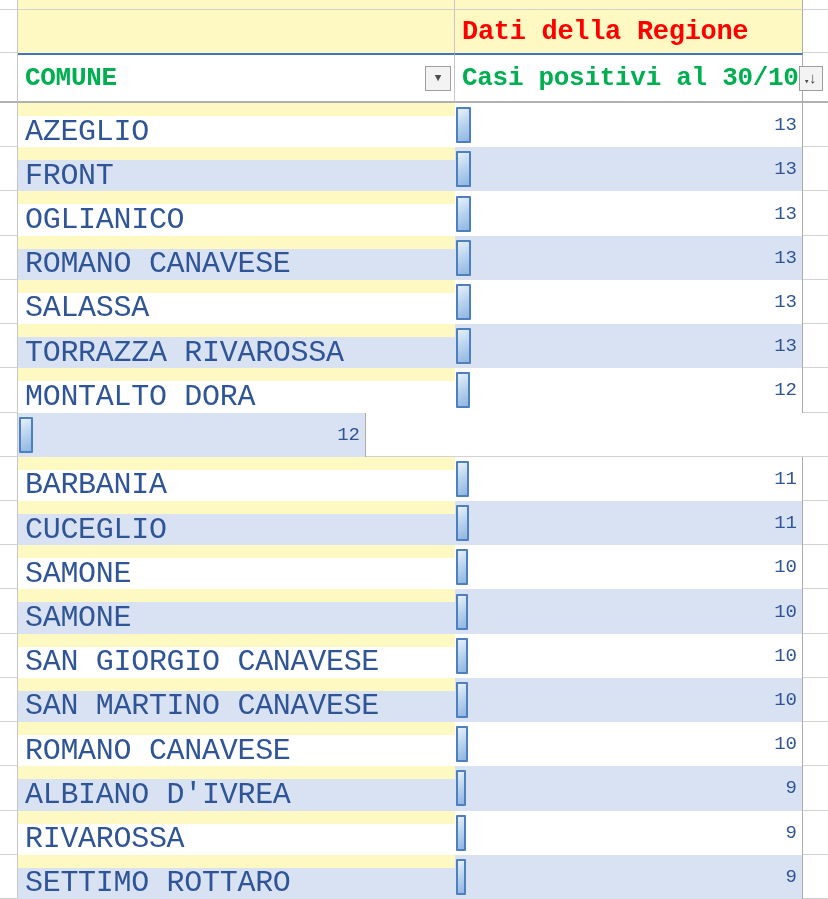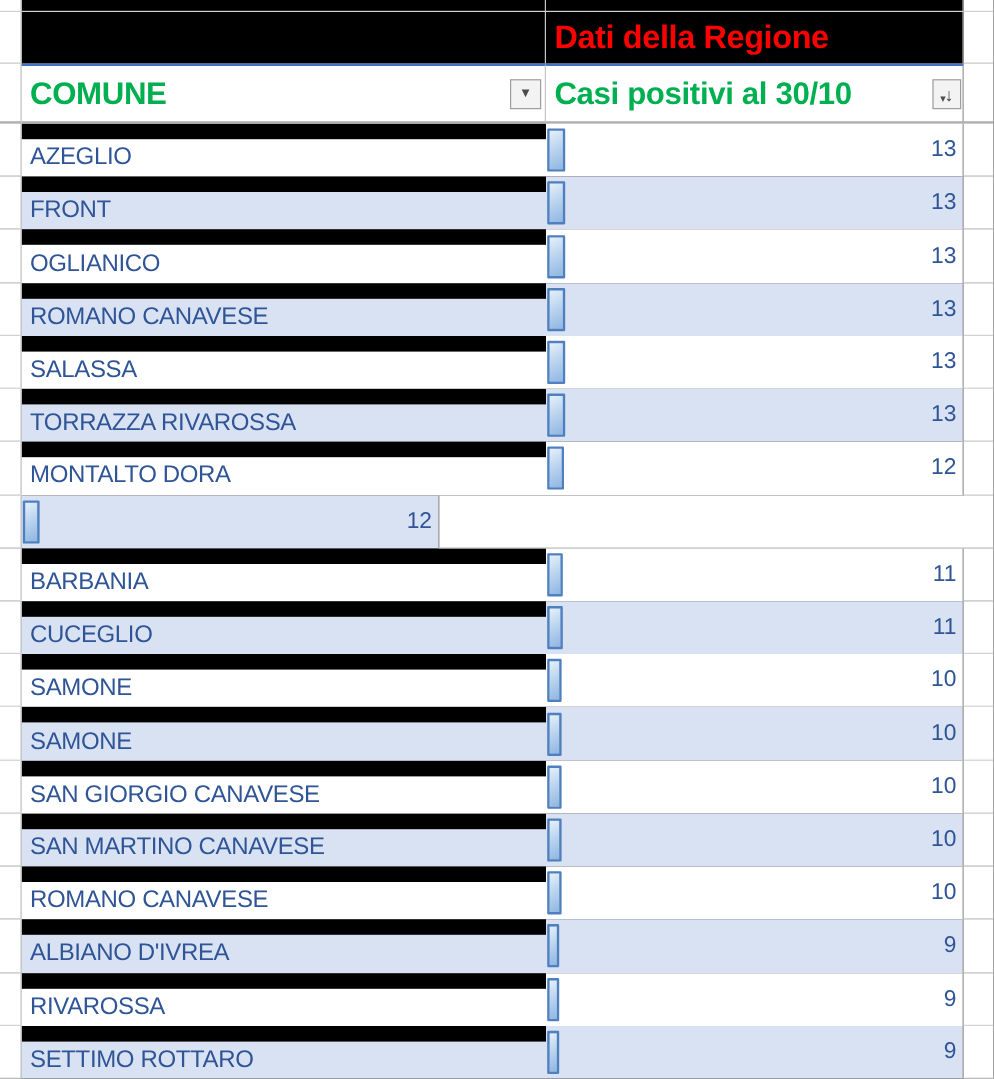--- a/index.html
+++ b/index.html
@@ -1,21 +1,21 @@
 <!DOCTYPE html>
 <html><head>
 <meta charset="utf-8">
 <style>
   * { margin:0; padding:0; box-sizing:border-box; }
   html,body { background:#ffffff; }
   .sheet {
     position:relative;
     width:828px; height:899px;
-    background:#000000;
-    font-family:Liberation Sans, sans-serif;
+    background:#fef9c3;
+    font-family:Liberation Mono, monospace;
     overflow:hidden;
   }
   .row { display:flex; width:100%; }
 
   
   .gl {  
     width:18px; flex:0 0 18px;
     border-right:1px solid #c6c6c6;
     border-bottom:1px solid #d2d2d2;
     background:#ffffff;
@@ -73,21 +73,21 @@
   }
   .sbtn .tri2 { font-size:9px; line-height:1; }
   .sbtn .arr { font-size:15px; line-height:0.9; font-weight:bold; margin-left:-1px; }
 
   
   .data-row { height:44.22px; }
   .data-row .ca, .data-row .cb { background:#ffffff; }
   .data-row.band .ca, .data-row.band .cb { background:#d9e2f3; }
   .data-row .ca {
     display:flex; align-items:center;
-    color:#2f5597; font-size:20px; letter-spacing:-0.3px;
+    color:#2f5597; font-size:30px; letter-spacing:-0.3px;
     padding-left:7px; white-space:nowrap; overflow:hidden;
     border-right:1px solid transparent;
     margin-top:13px;
   }
   .data-row .cb { display:flex; align-items:center; }
   .dbar {
     height:36px; flex:0 0 auto;
     margin-left:1px;
     border:2px solid #4e7fbf; border-radius:1px;
     background:linear-gradient(150deg,#e6f0fa 0%,#bcd5ef 45%,#8fb6e2 100%);

